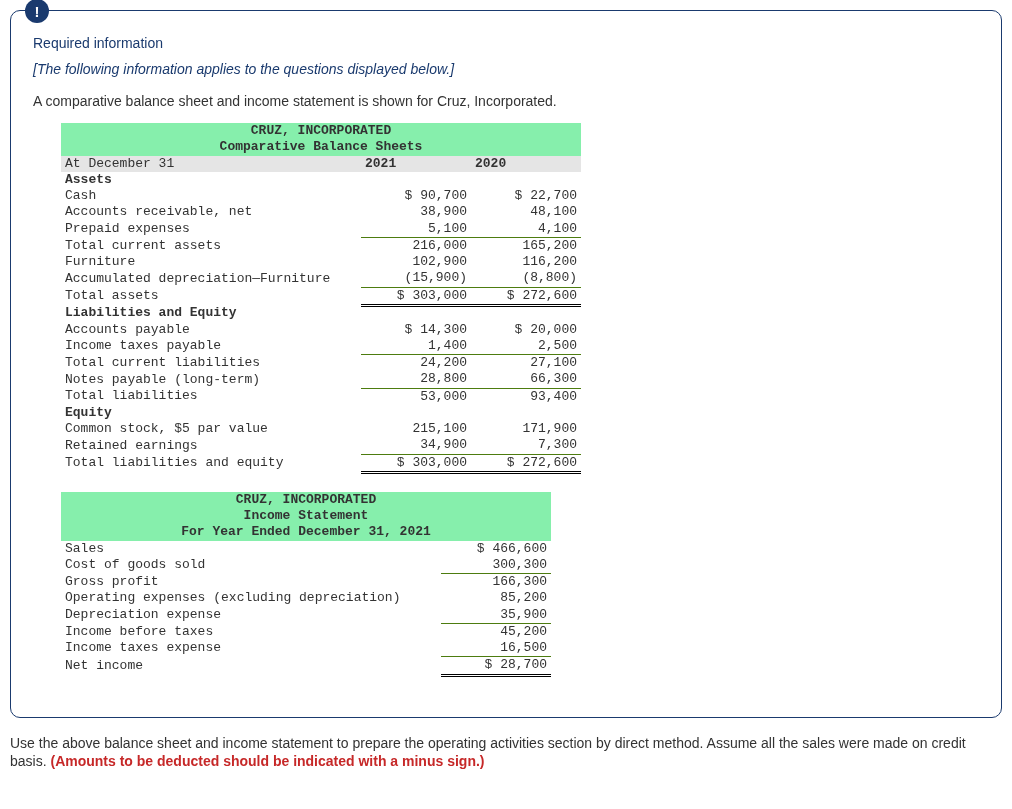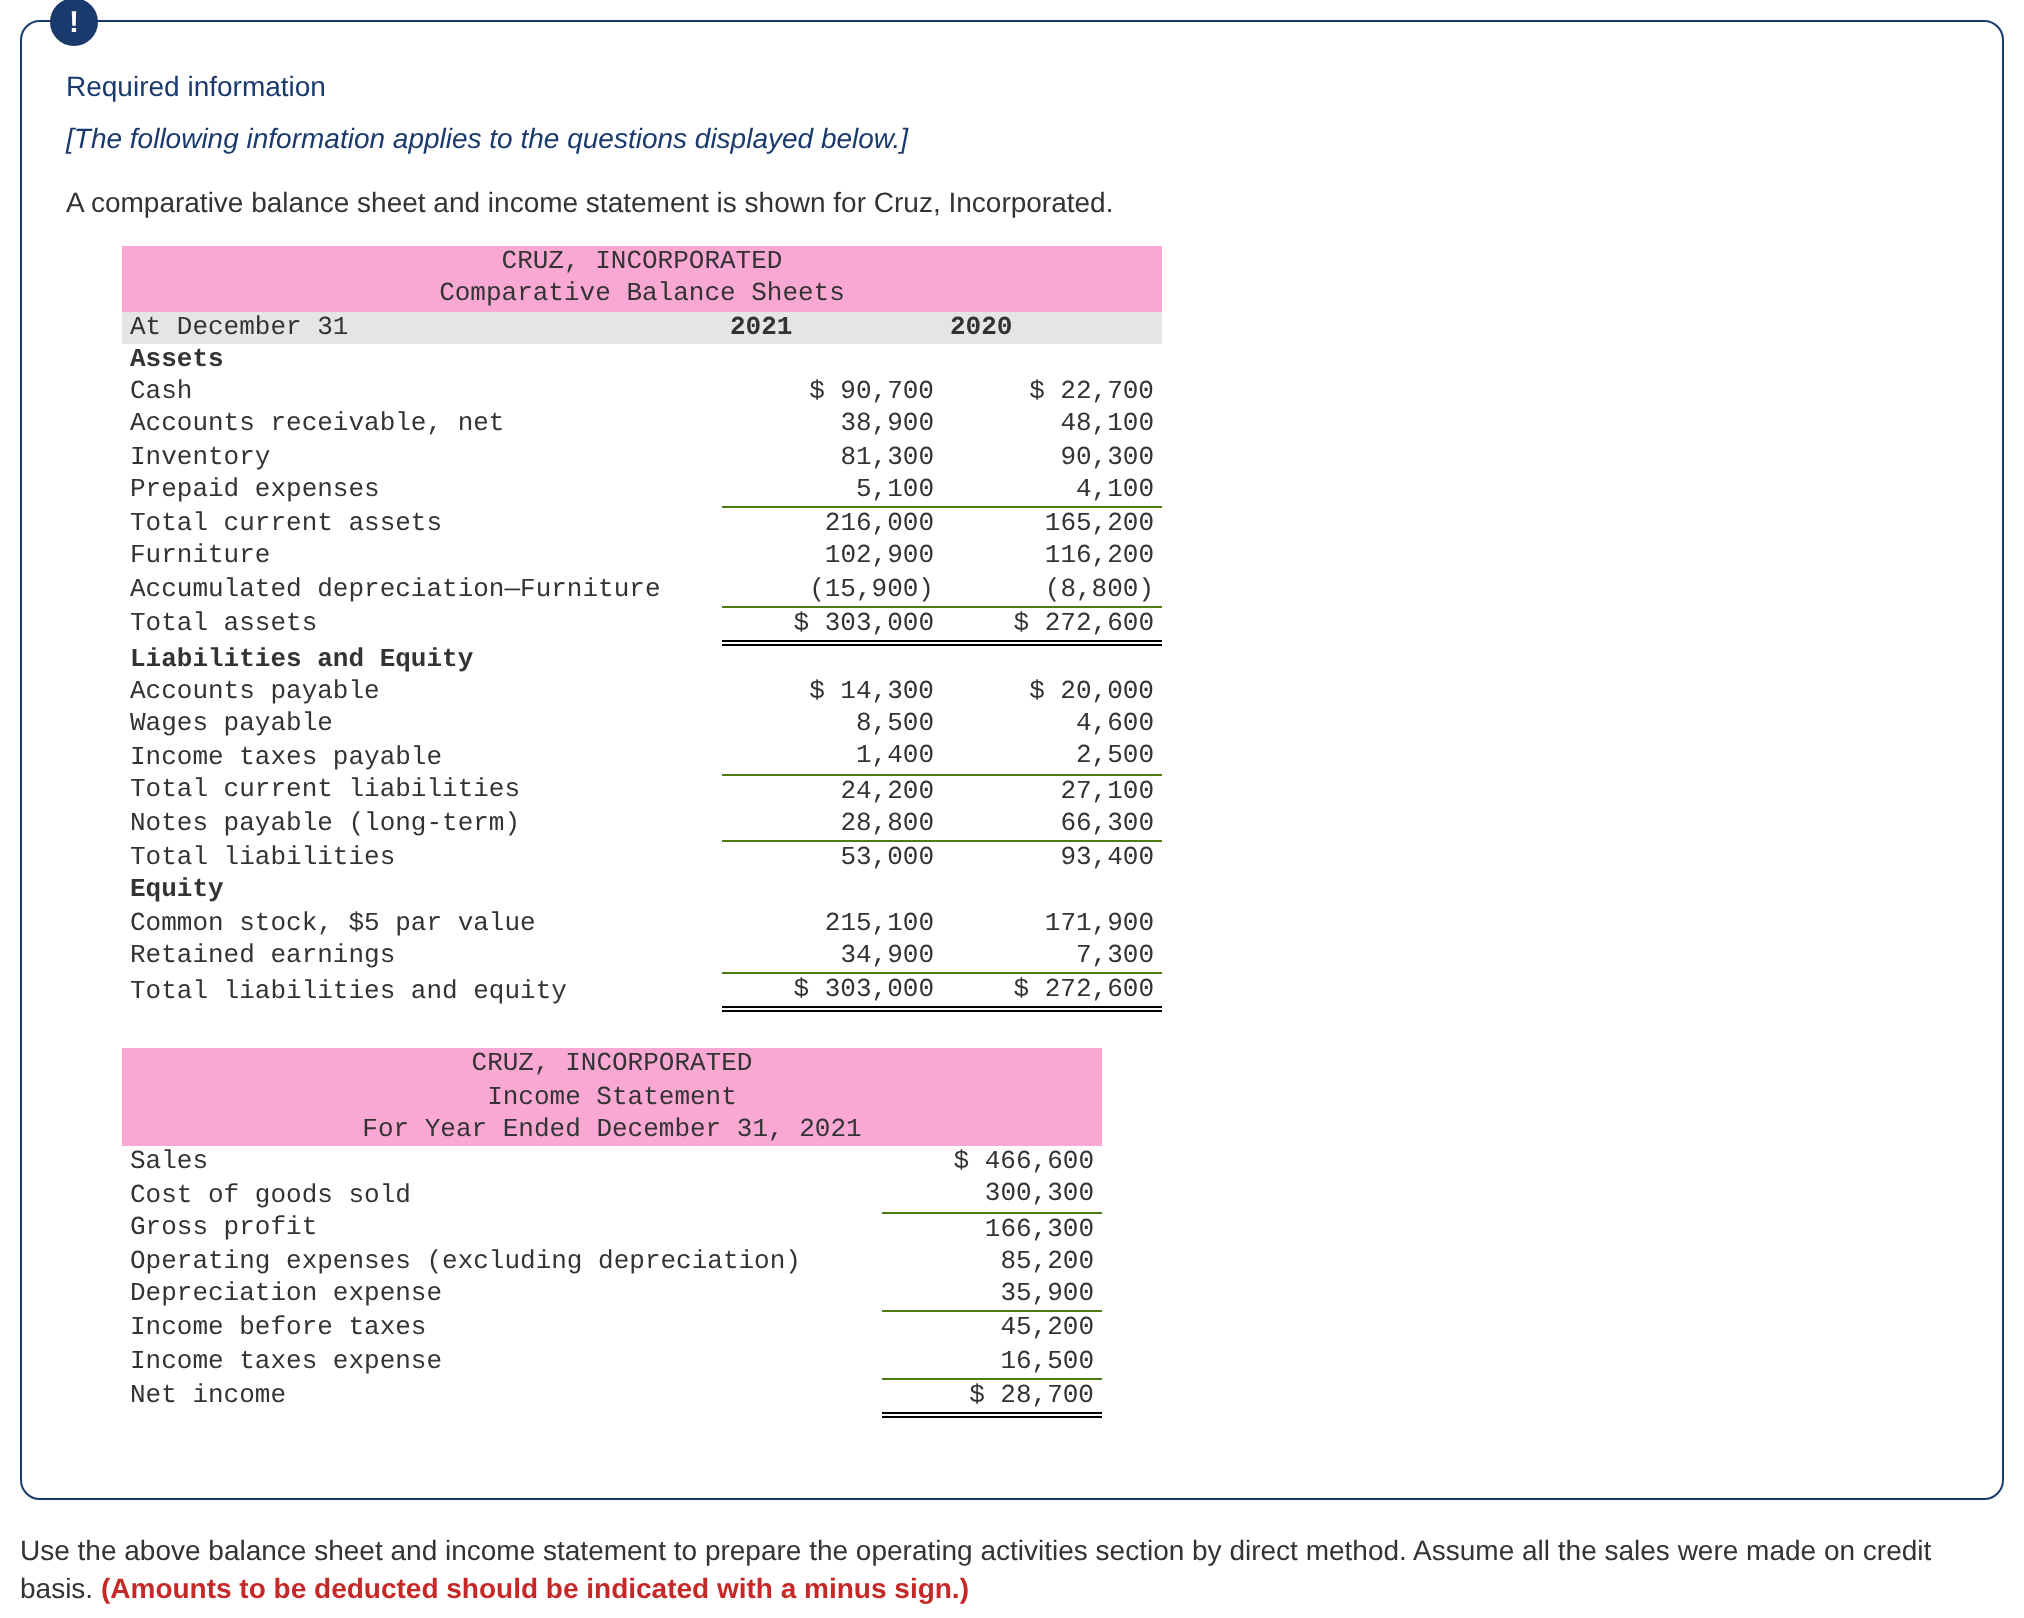--- a/index.html
+++ b/index.html
@@ -45,22 +45,22 @@
   }
   .intro { margin: 0 0 14px 0; }
   .fin-table {
     font-family: "Courier New", monospace;
     font-size: 13px;
     border-collapse: collapse;
     margin: 0 0 18px 28px;
   }
   .fin-table td { padding: 0 4px; line-height: 1.25; }
   .fin-table .hdr td {
-    background: #f9a8d4;
-    font-weight: normal;
+    background: #86efac;
+    font-weight: bold;
     text-align: center;
   }
   .fin-table .colhdr td { background: #e5e5e5; }
   .fin-table .colhdr .right { text-align: left; font-weight: bold; }
   .label { width: 300px; }
   .amt { width: 110px; text-align: right; white-space: pre; }
   .bold { font-weight: bold; }
   .uline { border-bottom: 1px solid #4d7c0f; }
   .dbl { border-bottom: 3px double #000; }
   .instructions { margin-top: 6px; line-height: 1.35; }
@@ -100,25 +100,20 @@
           <td class="label">Cash</td>
           <td class="amt">$ 90,700</td>
           <td class="amt">$ 22,700</td>
         </tr>
     <tr>
           <td class="label">Accounts receivable, net</td>
           <td class="amt">38,900</td>
           <td class="amt">48,100</td>
         </tr>
     <tr>
-          <td class="label">Inventory</td>
-          <td class="amt">81,300</td>
-          <td class="amt">90,300</td>
-        </tr>
-    <tr>
           <td class="label">Prepaid expenses</td>
           <td class="amt uline">5,100</td>
           <td class="amt uline">4,100</td>
         </tr>
     <tr>
           <td class="label">Total current assets</td>
           <td class="amt">216,000</td>
           <td class="amt">165,200</td>
         </tr>
     <tr>
@@ -138,25 +133,20 @@
         </tr>
     <tr>
           <td class="label bold">Liabilities and Equity</td>
           <td class="amt"></td>
           <td class="amt"></td>
         </tr>
     <tr>
           <td class="label">Accounts payable</td>
           <td class="amt">$ 14,300</td>
           <td class="amt">$ 20,000</td>
-        </tr>
-    <tr>
-          <td class="label">Wages payable</td>
-          <td class="amt">8,500</td>
-          <td class="amt">4,600</td>
         </tr>
     <tr>
           <td class="label">Income taxes payable</td>
           <td class="amt uline">1,400</td>
           <td class="amt uline">2,500</td>
         </tr>
     <tr>
           <td class="label">Total current liabilities</td>
           <td class="amt">24,200</td>
           <td class="amt">27,100</td>

